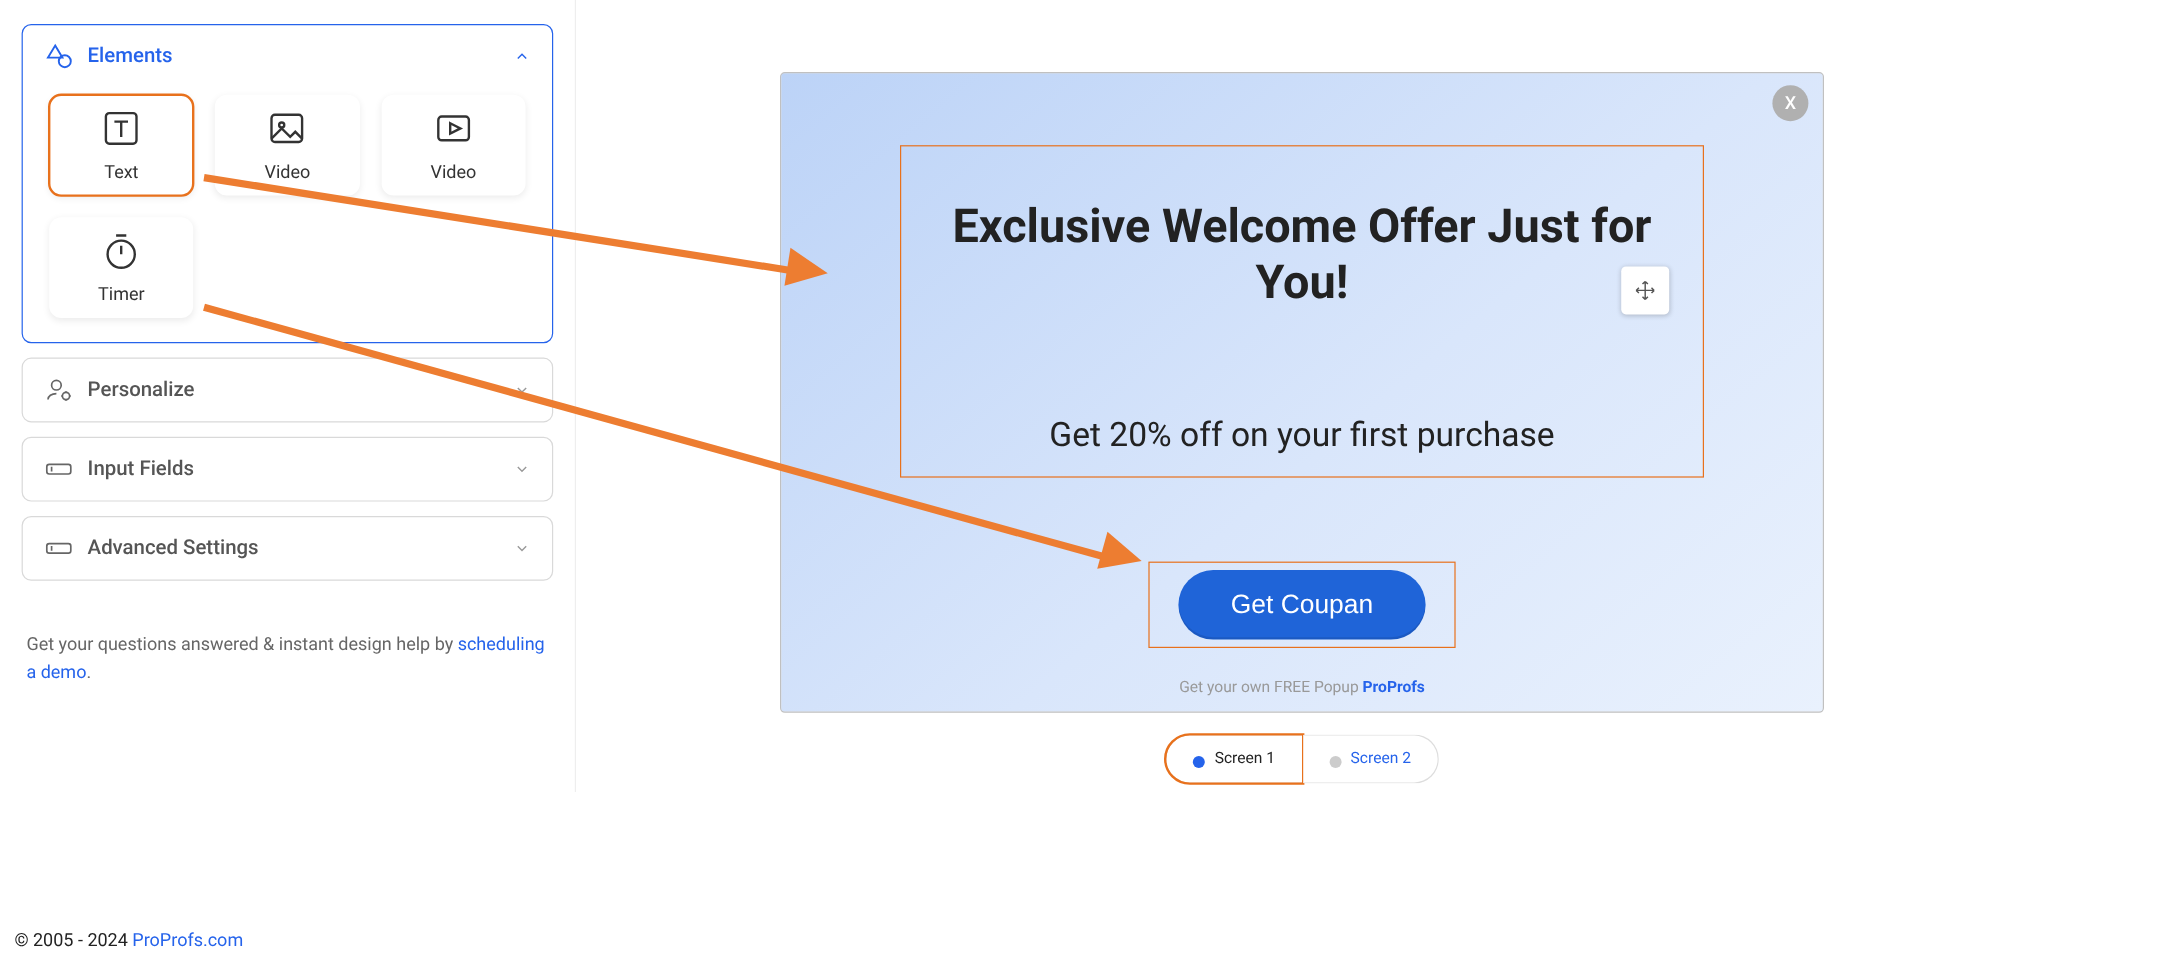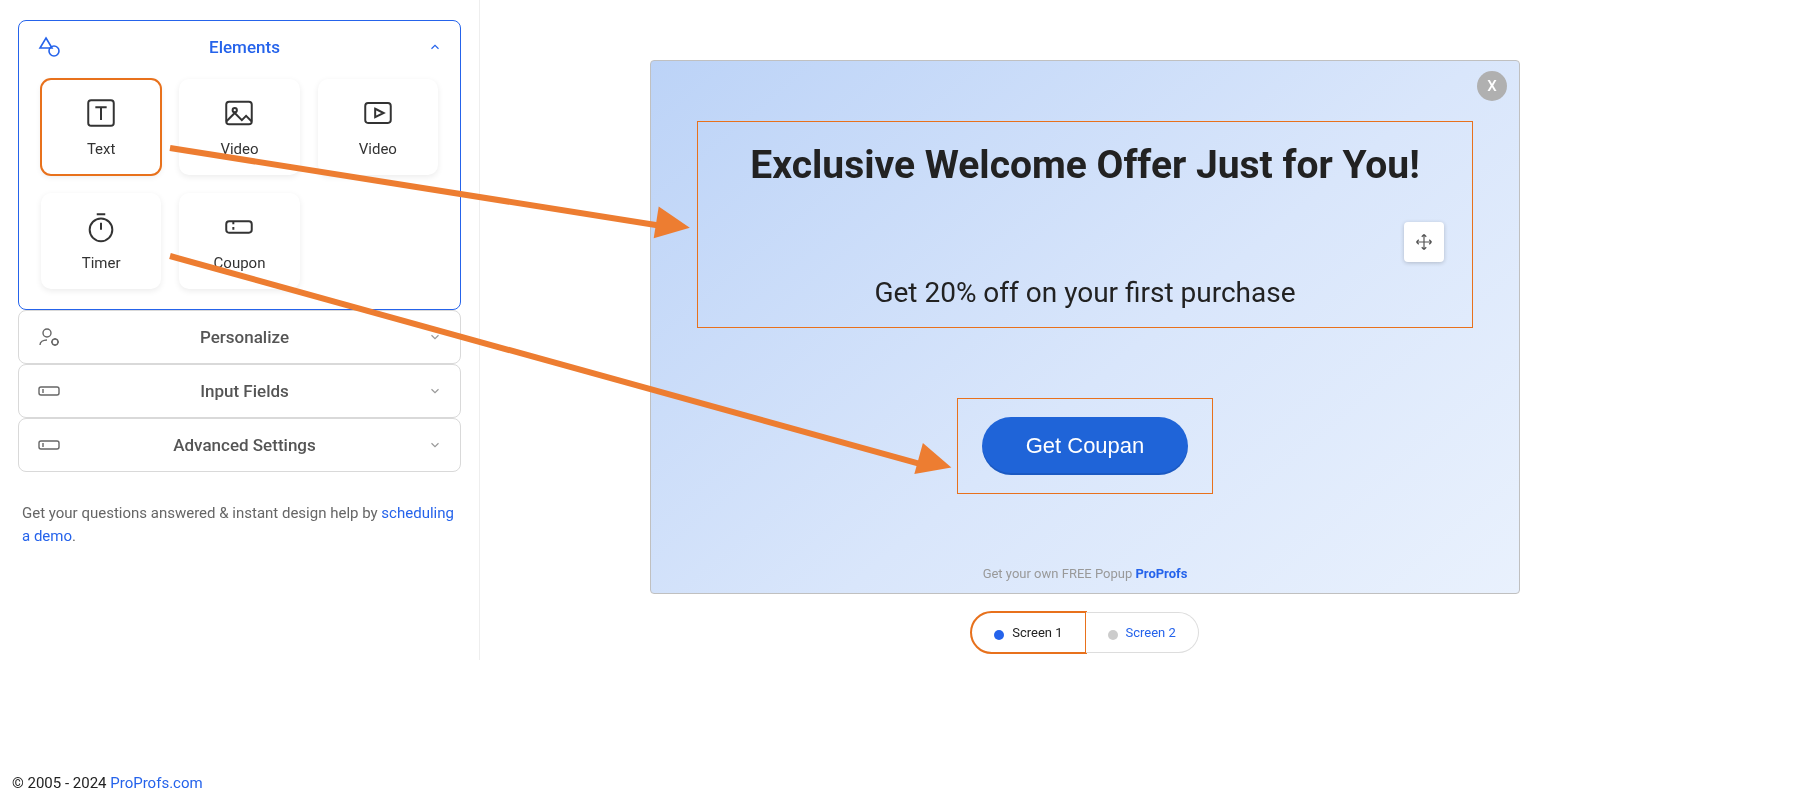--- a/index.html
+++ b/index.html
@@ -16,22 +16,22 @@
     height: 660px;
   }
   .sidebar {
     width: 480px;
     padding: 20px 18px 0 18px;
     border-right: 1px solid #eee;
   }
   .accordion {
     border: 1px solid #d9d9d9;
     border-radius: 8px;
+    margin-bottom: 12px;
     background: #fff;
-    text-align: center;
   }
   .accordion.active {
     border: 1.5px solid #2563eb;
   }
   .accordion-header {
     display: flex;
     align-items: center;
     padding: 14px 18px;
     cursor: pointer;
     gap: 12px;
@@ -46,21 +46,21 @@
   .elements-grid {
     display: grid;
     grid-template-columns: repeat(3, 1fr);
     gap: 18px;
     padding: 6px 22px 20px 22px;
   }
   .el-card {
     background: #fff;
     border-radius: 10px;
     box-shadow: 0 2px 6px rgba(0,0,0,0.08);
-    height: 96px;
+    height: 84px;
     display: flex;
     flex-direction: column;
     align-items: center;
     justify-content: center;
     gap: 10px;
     cursor: pointer;
   }
   .el-card.highlight { outline: 2px solid #e8711c; outline-offset: -1px; }
   .el-card-label { font-size: 15px; color: #333; }
   .el-card-icon { width: 34px; height: 34px; color: #333; }
@@ -89,44 +89,44 @@
     border-radius: 50%;
     background: #b0b0b0;
     color: #fff;
     display:flex; align-items:center; justify-content:center;
     font-size: 15px;
     cursor: pointer;
     font-weight: 500;
   }
   .text-block {
     border: 1.5px solid #e8711c;
-    padding: 20px 14px 18px 14px;
+    padding: 44px 14px 18px 14px;
     text-align: center;
     position: relative;
-    width: 776px;
+    width: 670px;
     margin: 0 auto 70px auto;
   }
   .headline { font-size: 39px; font-weight: 700; color: #222; margin-bottom: 88px; }
   .subhead { font-size: 28px; color: #222; font-weight: 400; }
   .move-handle {
     position: absolute;
     right: 28px;
     top: 100px;
     width: 40px; height: 40px;
     background: #fff;
     border-radius: 4px;
     box-shadow: 0 1px 4px rgba(0,0,0,0.2);
     display:flex; align-items:center; justify-content:center;
     color: #555;
     cursor: move;
   }
   .btn-block {
     border: 1.5px solid #e8711c;
     width: 256px;
-    padding: 18px 0;
+    padding: 6px 0;
     margin: 0 auto;
     display:flex; justify-content:center;
   }
   .pill-btn {
     background: #1f64d8;
     color: #fff;
     font-size: 22px;
     padding: 16px 44px;
     border-radius: 999px;
     border: none;
@@ -236,27 +236,20 @@
 
 
         <div class="el-card">
           <svg class="el-card-icon" viewBox="0 0 24 24" fill="none" stroke="currentColor" stroke-width="1.4">
               <circle cx="12" cy="14" r="8"></circle>
               <path d="M12 14V9M9 3h6"></path>
             </svg>
           <span class="el-card-label">Timer</span>
         </div>
 
-        <div class="el-card">
-          <svg class="el-card-icon" viewBox="0 0 24 24" fill="none" stroke="currentColor" stroke-width="1.4">
-              <rect x="3" y="8" width="18" height="8" rx="2"></rect>
-              <path d="M8 8v8" stroke-dasharray="2 2"></path>
-            </svg>
-          <span class="el-card-label">Coupon</span>
-        </div>
 
 
       </div>
     </div>
 
     <div class="accordion">
       <div class="accordion-header">
         <span class="accordion-icon-wrap">
           <svg viewBox="0 0 24 24" fill="none" stroke="#666" stroke-width="1.4">
               <circle cx="10" cy="8" r="4"></circle>

